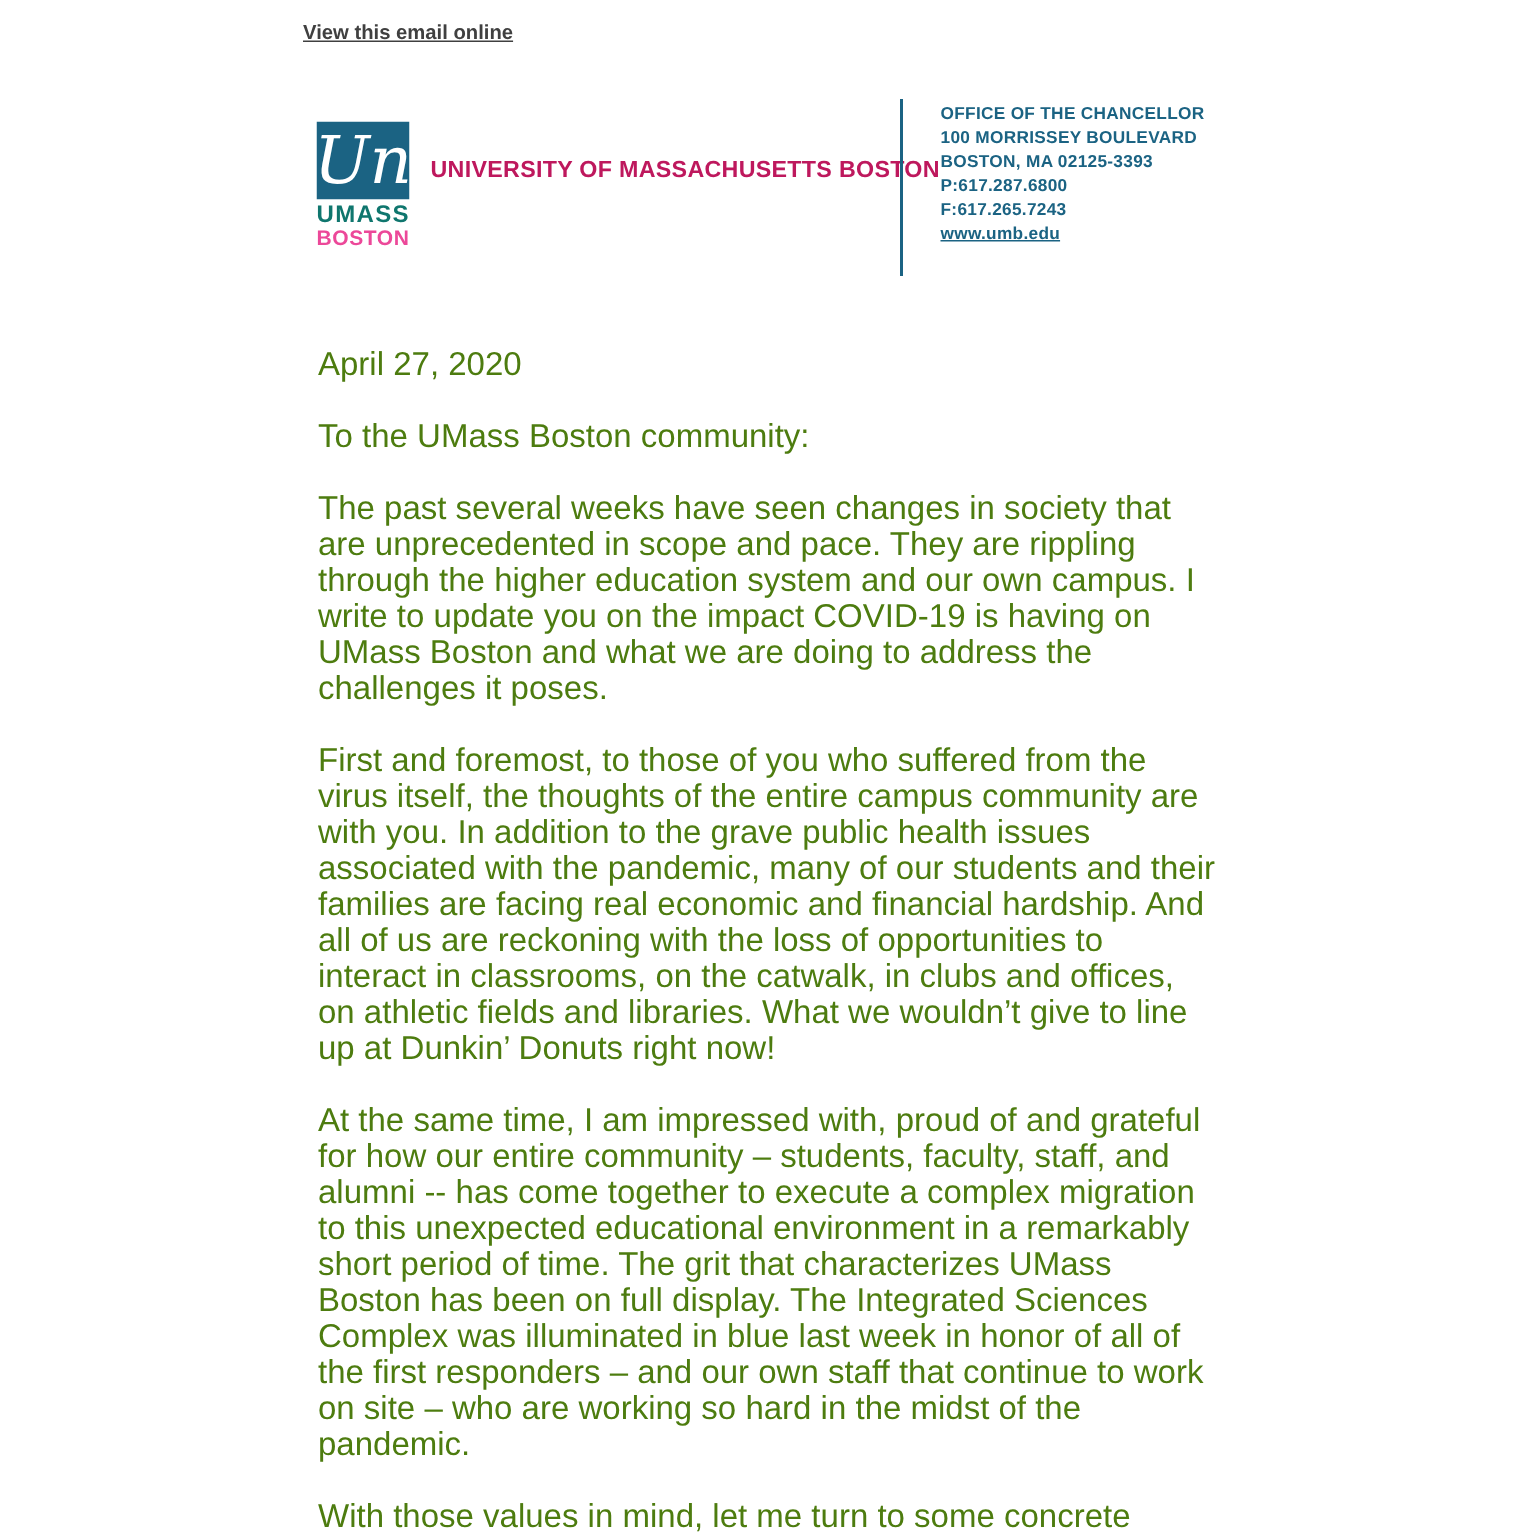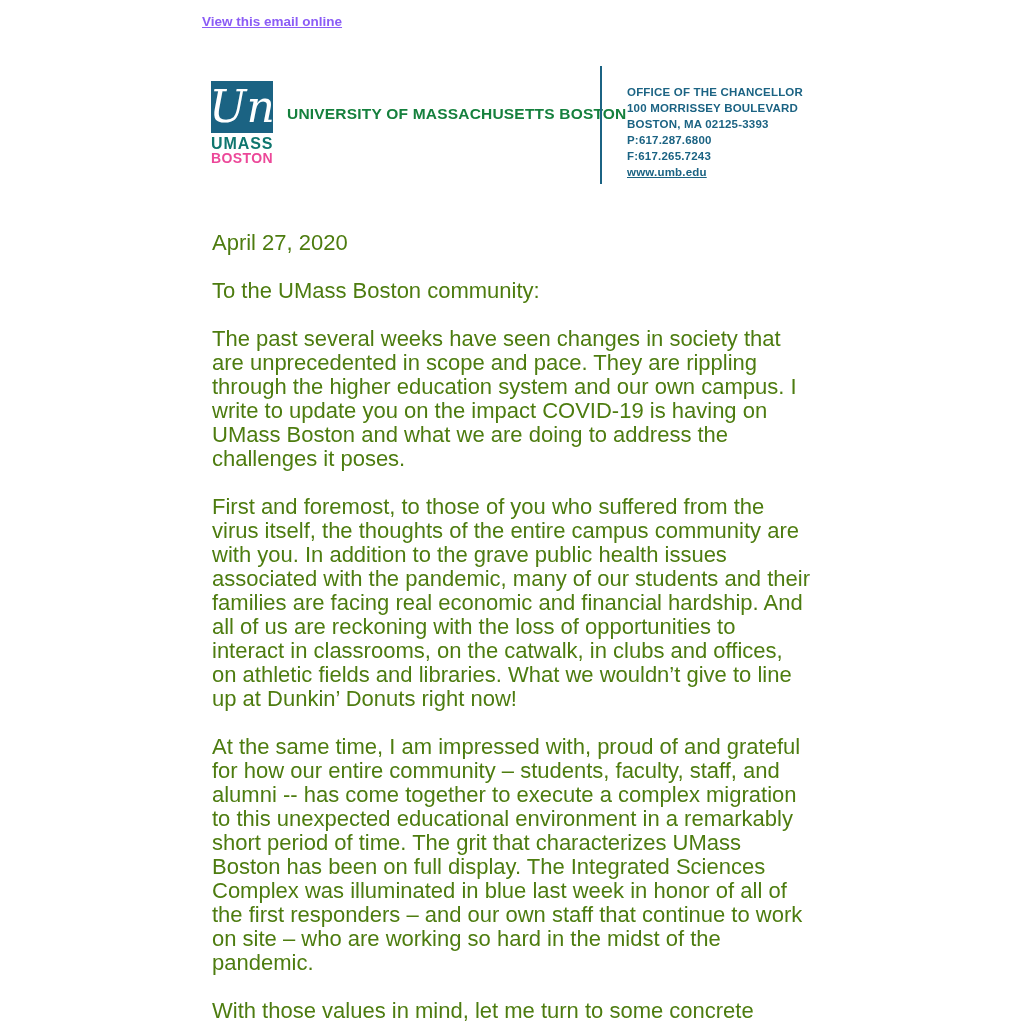--- a/index.html
+++ b/index.html
@@ -10,21 +10,21 @@
     background: #ffffff;
     font-family: "Liberation Sans", sans-serif;
     overflow: hidden;
   }
   .top-link {
     position: absolute;
     left: 202px;
     top: 14px;
     font-size: 13.5px;
     font-weight: bold;
-    color: #8b5cf6;
+    color: #404040;
     text-decoration: underline;
     cursor: pointer;
   }
   .logo-mark {
     position: absolute;
     left: 211px;
     top: 81px;
   }
   .logo-umass {
     position: absolute;
@@ -44,35 +44,35 @@
     letter-spacing: 0.4px;
     color: #ec4899;
   }
   .brand {
     position: absolute;
     left: 287px;
     top: 105px;
     font-size: 15.5px;
     font-weight: bold;
     letter-spacing: 0.2px;
-    color: #15803d;
+    color: #be185d;
     white-space: nowrap;
   }
   .divider {
     position: absolute;
     left: 600px;
     top: 66px;
     width: 2px;
     height: 118px;
     background: #1b6383;
   }
   .contact {
     position: absolute;
     left: 627px;
-    top: 84px;
+    top: 68px;
     font-size: 11.5px;
     font-weight: bold;
     line-height: 16px;
     letter-spacing: 0.2px;
     color: #1b6383;
   }
   .contact .site-link {
     color: #1b6383;
     text-decoration: underline;
     cursor: pointer;

